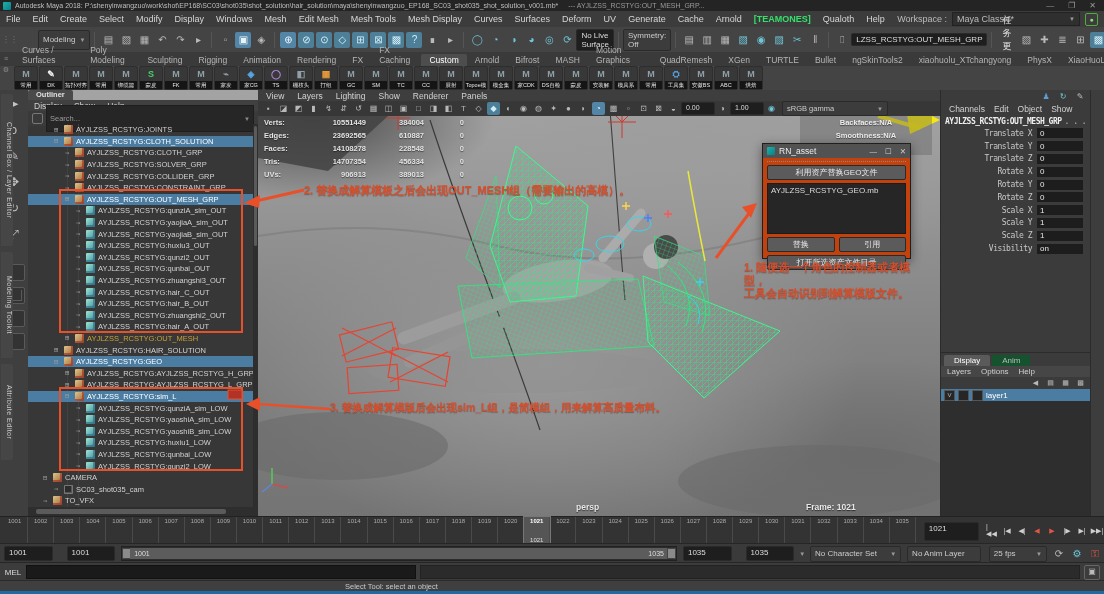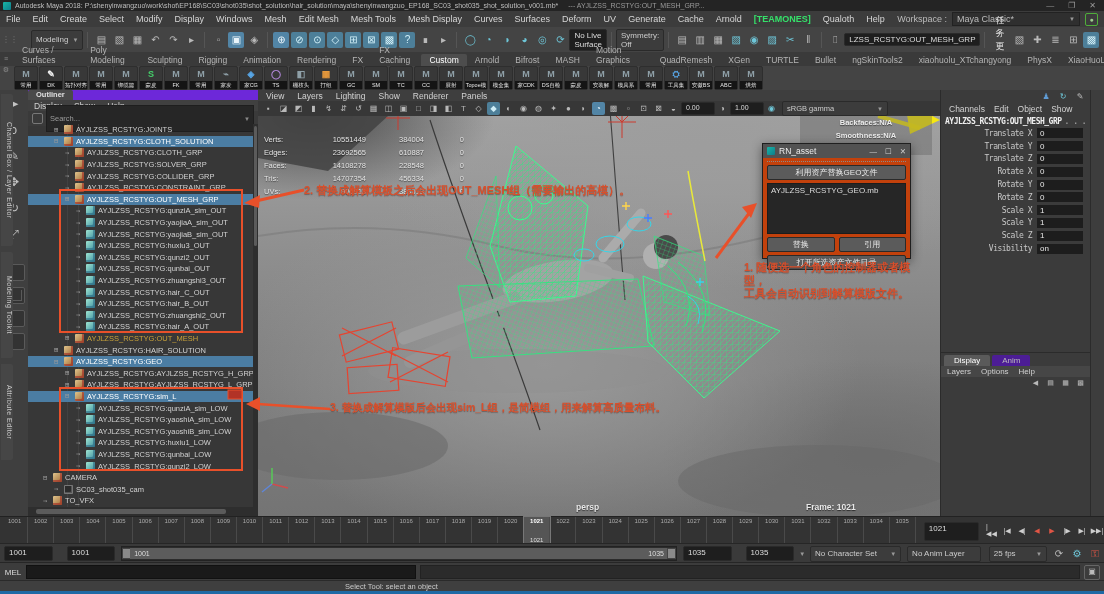--- a/index.html
+++ b/index.html
@@ -22,21 +22,21 @@
   #winbtns{margin-left:auto;display:flex;gap:14px;padding-right:8px;color:#9a9a9a;font-size:8px}
   
   #menubar{left:0;top:11px;width:1104px;height:16px;background:#3c3c3c;border-bottom:1px solid #2c2c2c;display:flex;align-items:center;font-size:9px}
   #menubar .mi{padding:0 6px;color:#d6d6d6}
   #menubar .mi.green{color:#35e06a;font-weight:bold}
   #wsarea{margin-left:auto;display:flex;align-items:center;gap:5px;padding-right:6px;color:#bbb}
   #wsbox{width:118px;height:12px;background:#2f2f2f;border:1px solid #222;display:flex;align-items:center;justify-content:space-between;padding:0 4px}
   #wslock{width:11px;height:11px;border:1px solid #4fae3a;border-radius:2px;display:flex;align-items:center;justify-content:center;color:#9fd08f;font-size:7px}
   
   #statusline{left:0;top:27px;width:1104px;height:25px;background:#444;border-bottom:1px solid #2d2d2d;display:flex;align-items:center;padding-left:2px}
-  #modebox{width:74px;height:16px;margin-left:13px}
+  #modebox{width:74px;height:16px;margin-left:20px}
   
   #shelftabs{left:0;top:52px;width:1104px;height:14px;background:#3a3a3a;display:flex;align-items:flex-end;font-size:8.5px;padding-left:14px}
   #shelftabs .stab{padding:1px 8px;color:#b5b5b5}
   #shelftabs .stab.active{background:#4d4d4d;color:#fff;border-radius:2px 2px 0 0}
   #shelfrow{left:0;top:66px;width:1104px;height:24px;background:#444;border-bottom:1px solid #2a2a2a;display:flex;align-items:center;padding-left:14px;overflow:hidden}
   .shelf-item{width:22px;height:22px;margin-right:1px;background:#383838;border:1px solid #2e2e2e;border-radius:2px;
       display:flex;flex-direction:column;align-items:center;justify-content:flex-end;flex:none;position:relative}
   .shelf-item .si-g{position:absolute;top:0;left:0;right:0;height:14px;display:flex;align-items:center;justify-content:center;color:#8fa0a8;font-size:9px;font-weight:bold}
   .shelf-item .si-l{width:100%;height:8px;background:rgba(10,10,10,.75);color:#e6e6e6;font-size:5.5px;text-align:center;line-height:8px;overflow:hidden;white-space:nowrap}
   .shelf-item.w .si-g{color:#f2f2f2}
@@ -46,21 +46,21 @@
   .shelf-item.p .si-g{color:#b78ae0}
   #shelfedge{left:0;top:52px;width:12px;height:38px;display:flex;flex-direction:column;align-items:center;gap:4px;color:#8a8a8a;font-size:7px;padding-top:3px}
   
   #toolbox{left:0;top:90px;width:28px;height:426px;background:#3f3f3f;border-right:1px solid #2b2b2b;display:flex;flex-direction:column;align-items:center;padding-top:4px;gap:6px}
   .tool{width:20px;height:20px;display:flex;align-items:center;justify-content:center;color:#c3c3c3;font-size:12px;border-radius:2px}
   .lay{width:20px;height:15px;border:1px solid #5a5a5a;background:#333;border-radius:2px}
   .lay.q{background:linear-gradient(#333,#333) padding-box, #333;position:relative}
   .lay.q::after{content:"";position:absolute;inset:2px;border:1px solid #5a5a5a;border-width:0 1px 1px 0}
   
   #outliner{left:28px;top:90px;width:230px;height:426px;background:#373737;border-right:1px solid #2b2b2b}
-  #otabstrip{height:10px;background:#6d28d9;display:flex}
+  #otabstrip{height:10px;background:#a3a3a3;display:flex}
   #otab{background:#4a4a4a;color:#e0e0e0;font-size:7.5px;padding:0 8px;line-height:10px;border-radius:2px 2px 0 0;font-weight:bold}
   #omenus{height:11px;display:flex;gap:12px;align-items:center;padding-left:6px;font-size:8.5px;color:#d0d0d0;background:#404040}
   #osearchrow{height:13px;display:flex;align-items:center;gap:3px;padding:1px 4px;background:#3a3a3a}
   #osearchicon{width:9px;height:9px;border:1px solid #777;border-radius:2px;flex:none}
   #osearch{flex:1;height:9px;background:#262626;border:1px solid #1e1e1e;color:#9a9a9a;font-size:7.5px;padding:8px 3px;display:flex;align-items:center}
   #osearch .car{margin-left:auto;color:#888;font-size:6px}
   #otree{position:absolute;top:34px;left:0;right:5px;bottom:9px;overflow:hidden;
      background:linear-gradient(90deg,transparent 39px,#414141 39px,#414141 40px,transparent 40px,transparent 50px,#414141 50px,#414141 51px,transparent 51px)}
   .orow{height:11.6px;display:flex;align-items:center;white-space:nowrap;padding-left:calc(var(--d,0)*11px + 4px);font-size:7.5px;color:#d2d2d2}
   .orow.sel{background:#4b7da3;color:#fff}
@@ -81,21 +81,21 @@
   #vptoolbar .ibtn{width:13px;height:13px;font-size:8px}
   #vptoolbar .fieldbox{height:9px;font-size:7px;width:24px}
   #gamma{height:11px;width:96px;font-size:7.5px;margin-left:3px}
   #scene{position:absolute;left:0;top:26px;width:682px;height:400px;overflow:hidden;
     background:
       radial-gradient(ellipse 260px 120px at 8% 0%, #474747 0%, rgba(70,70,70,0) 70%),
       radial-gradient(ellipse 500px 200px at 65% 8%, #9d9d9d 0%, rgba(150,150,150,0) 70%),
       radial-gradient(ellipse 420px 240px at 42% 62%, #9a9a9a 0%, rgba(140,140,140,0) 75%),
       radial-gradient(ellipse 300px 140px at 90% 85%, #6e6e6e 0%, rgba(110,110,110,0) 70%),
       linear-gradient(180deg,#a3a3a3 0%,#919191 30%,#828282 58%,#747474 100%)}
-  #hudleft{position:absolute;left:6px;top:17px;font-size:7.5px;font-weight:normal;color:#e3e3e3;text-shadow:0 1px 1px rgba(0,0,0,.5)}
+  #hudleft{position:absolute;left:6px;top:0;font-size:7.5px;font-weight:bold;color:#e3e3e3;text-shadow:0 1px 1px rgba(0,0,0,.5)}
   .hudrow{display:flex;height:13px;align-items:center}
   .hudrow .hl{width:44px}
   .hudrow .h1{width:58px;text-align:right}
   .hudrow .h2{width:58px;text-align:right}
   .hudrow .h3{width:40px;text-align:right}
   #hudright{position:absolute;left:542px;top:0;width:132px;font-size:7.5px;font-weight:bold;color:#eee;text-shadow:0 1px 1px rgba(0,0,0,.5)}
   .hrrow{display:flex;justify-content:center;height:13px;align-items:center;background:rgba(90,90,90,.35);padding:0 4px;margin-bottom:0}
   #persp{position:absolute;left:318px;top:386px;font-size:8.5px;color:#e8e8e8;font-weight:bold;text-shadow:0 1px 1px rgba(0,0,0,.6)}
   #framehud{position:absolute;left:548px;top:386px;font-size:8.5px;color:#e8e8e8;font-weight:bold;text-shadow:0 1px 1px rgba(0,0,0,.6)}
   
@@ -119,21 +119,21 @@
   #rightpanel{left:940px;top:90px;width:150px;height:426px;background:#3b3b3b;border-left:1px solid #2b2b2b}
   #rpicons{height:13px;display:flex;justify-content:flex-end;align-items:center;gap:3px;padding-right:4px}
   #rpicons .ibtn{width:12px;height:12px;font-size:8px}
   #cbmenus{height:12px;display:flex;gap:9px;align-items:center;padding-left:8px;font-size:8.5px;color:#d2d2d2}
   #cbobj{height:12px;font-size:8px;font-weight:bold;color:#eee;padding-left:4px;display:flex;align-items:center;font-family:"DejaVu Sans Mono",monospace;letter-spacing:-.5px}
   .cbrow{height:12.8px;display:flex;align-items:center;justify-content:flex-end;padding-right:8px;gap:5px}
   .cbrow .cn{color:#c8c8c8;font-size:8px;font-family:"DejaVu Sans Mono",monospace;letter-spacing:-.5px}
   .cbrow .cv{width:40px;height:10px;background:#1d1d1d;color:#e8e8e8;font-size:8px;padding:0 3px;display:flex;align-items:center}
   #layers{position:absolute;left:0;top:262px;width:150px;bottom:0;background:#3b3b3b;border-top:1px solid #2b2b2b}
   #ltabs{height:13px;display:flex;align-items:flex-end;gap:2px;padding-left:3px;font-size:8px}
-  #ltabs .lt{padding:1px 10px;background:#4c1d95;color:#bbb;border-radius:2px 2px 0 0}
+  #ltabs .lt{padding:1px 10px;background:#14532d;color:#bbb;border-radius:2px 2px 0 0}
   #ltabs .lt.active{background:#5a5a5a;color:#fff}
   #lmenus{height:11px;display:flex;gap:10px;align-items:center;padding-left:6px;font-size:8px;color:#d0d0d0;background:#464646}
   #licons{height:12px;display:flex;justify-content:flex-end;gap:2px;padding-right:4px;align-items:center}
   #licons .ibtn{width:11px;height:11px;font-size:7px}
   #llist{position:absolute;left:0;right:0;top:36px;bottom:0;background:#2e2e2e}
   .lrow{height:12px;display:flex;align-items:center;background:#4b7da3;color:#fff;font-size:8px;gap:3px;padding-left:3px}
   .lrow .lb{width:9px;height:9px;background:#262626;border:1px solid #555;flex:none;text-align:center;line-height:9px;font-size:6px;color:#bbb}
   #rightstrip{left:1090px;top:90px;width:14px;height:426px;background:#3d3d3d;border-left:1px solid #2b2b2b}
   .vtab{position:absolute;left:1px;width:12px;color:#c9c9c9;font-size:7px;writing-mode:vertical-rl;text-align:center;background:#464646;border-radius:0 2px 2px 0;letter-spacing:.5px}
   
@@ -1002,20 +1002,29 @@
         <span>Options</span>
         <span>Help</span>
       </div>
     <div id="licons">
 
     <span class="ibtn">◀</span>
         <span class="ibtn">▤</span>
         <span class="ibtn">▦</span>
         <span class="ibtn">▩</span>
       </div>
+    <div id="llist">
+
+        <div class="lrow">
+          <span class="lb">V</span>
+          <span class="lb"></span>
+          <span class="lb"></span>
+          <span>layer1</span>
+        </div>
+      </div>
   </div>
 </div>
 <div class="abs" id="rightstrip"></div>
 <div class="vtab" style="top:94px;height:152px"><span>Channel Box / Layer Editor</span></div>
 <div class="vtab" style="top:252px;height:106px"><span>Modeling Toolkit</span></div>
 <div class="vtab" style="top:364px;height:96px"><span>Attribute Editor</span></div>
 
 <div class="abs" id="timeline">
   <div id="ticks">
 

